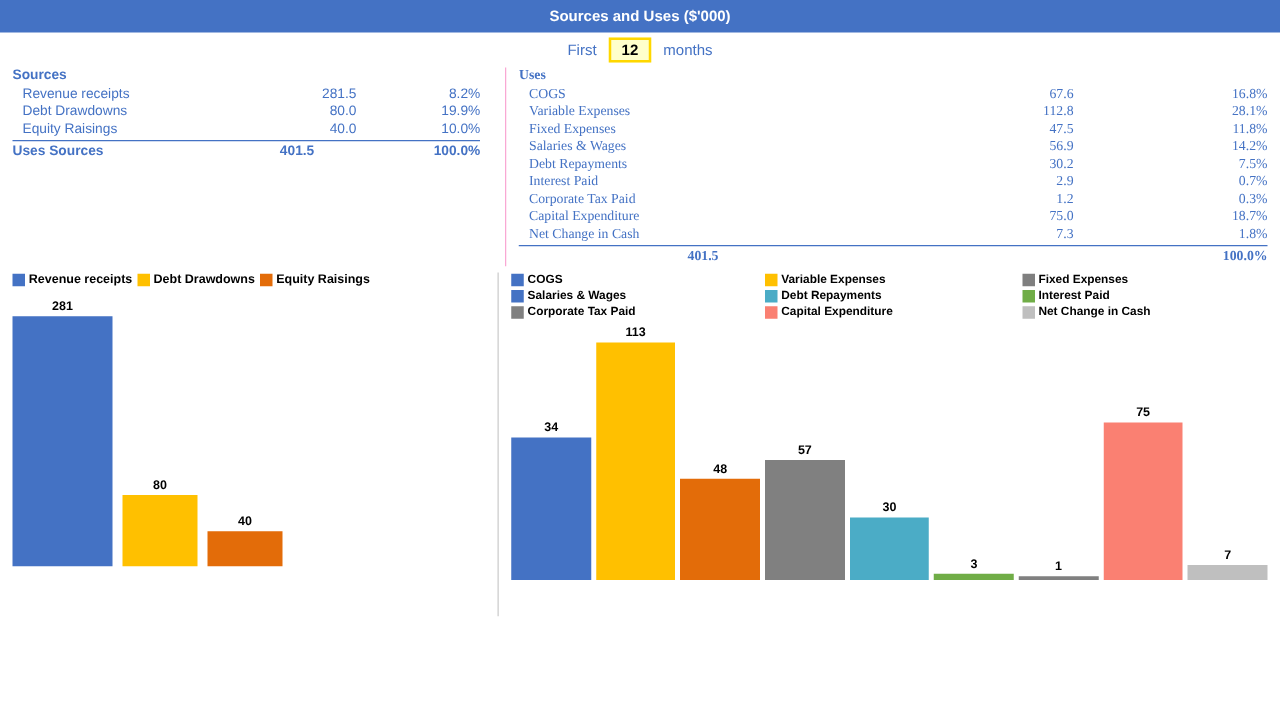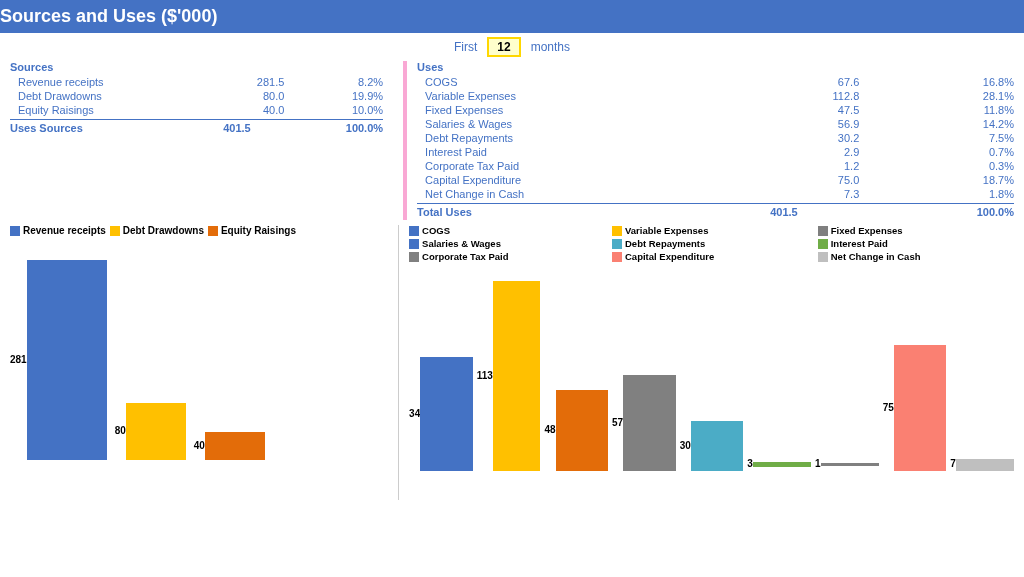--- a/index.html
+++ b/index.html
@@ -12,21 +12,22 @@
       overflow: hidden;
     }
     .page {
       width: 1024px;
       height: 577px;
       padding: 0;
     }
     .header {
       background: #4472C4;
       color: white;
-      font-size: 18px;
+      text-align: center;
+      font-size: 12px;
       font-weight: bold;
       padding: 6px 0;
     }
     .months-row {
       text-align: center;
       padding: 4px 0;
       font-size: 12px;
       color: #4472C4;
     }
     .months-input {
@@ -43,22 +44,23 @@
     .data-section {
       display: flex;
       padding: 0 10px;
     }
     .sources-col {
       flex: 1;
       padding-right: 20px;
     }
     .uses-col {
       flex: 1.6;
-      border-left: 4px solid #f9a8d4;
+      border-left: 1px solid #f9a8d4;
       padding-left: 10px;
+      font-family: Liberation Serif, serif;
     }
     .section-title {
       color: #4472C4;
       font-weight: bold;
       font-size: 11px;
       margin-bottom: 2px;
     }
     .data-row {
       display: flex;
       justify-content: space-between;
@@ -140,20 +142,21 @@
     .bar-chart-area {
       position: relative;
       height: 220px;
       display: flex;
       align-items: flex-end;
       gap: 8px;
       padding-bottom: 0;
     }
     .bar-group {
       display: flex;
+      flex-direction: column;
       align-items: center;
       position: relative;
     }
     .bar-label-top {
       font-size: 10px;
       font-weight: bold;
       margin-bottom: 2px;
       color: #000;
     }
     .bar {
@@ -257,21 +260,20 @@
     <span class="value">75.0</span>
     <span class="pct">18.7%</span>
           </div>
           <div class="data-row">
             <span class="label">Net Change in Cash</span>
     <span class="value">7.3</span>
     <span class="pct">1.8%</span>
           </div>
         </div>
       <div class="total-row">
-        <span class="label">Total Uses</span>
         <span class="value">401.5</span>
         <span class="pct">100.0%</span>
       </div>
     </div>
   </div>
 
   <div class="charts-section">
 
     <div class="left-chart">
       <div class="legend" id="left-legend">

